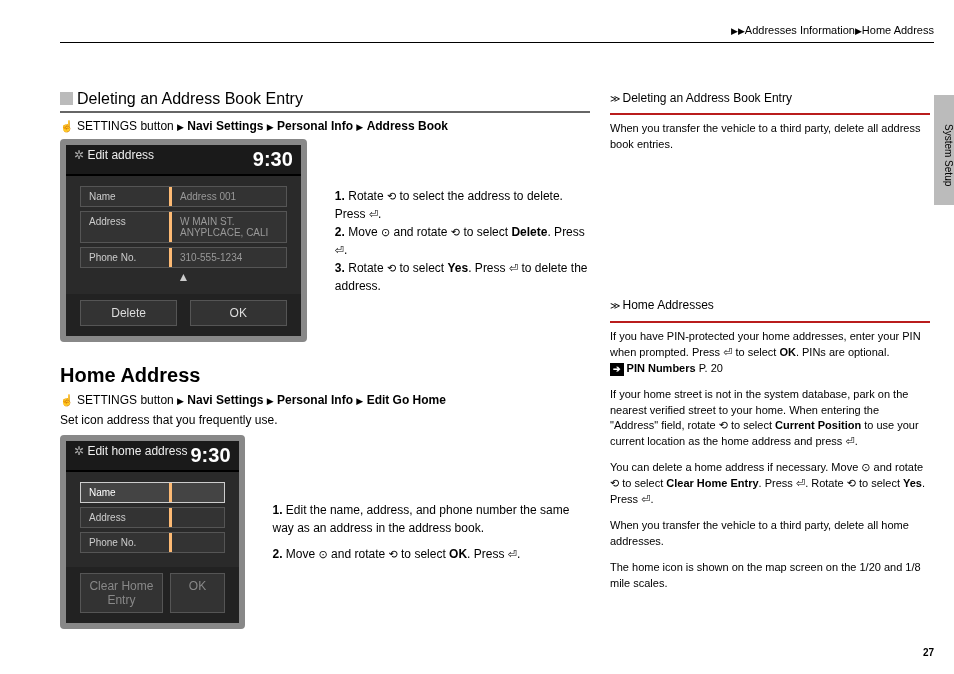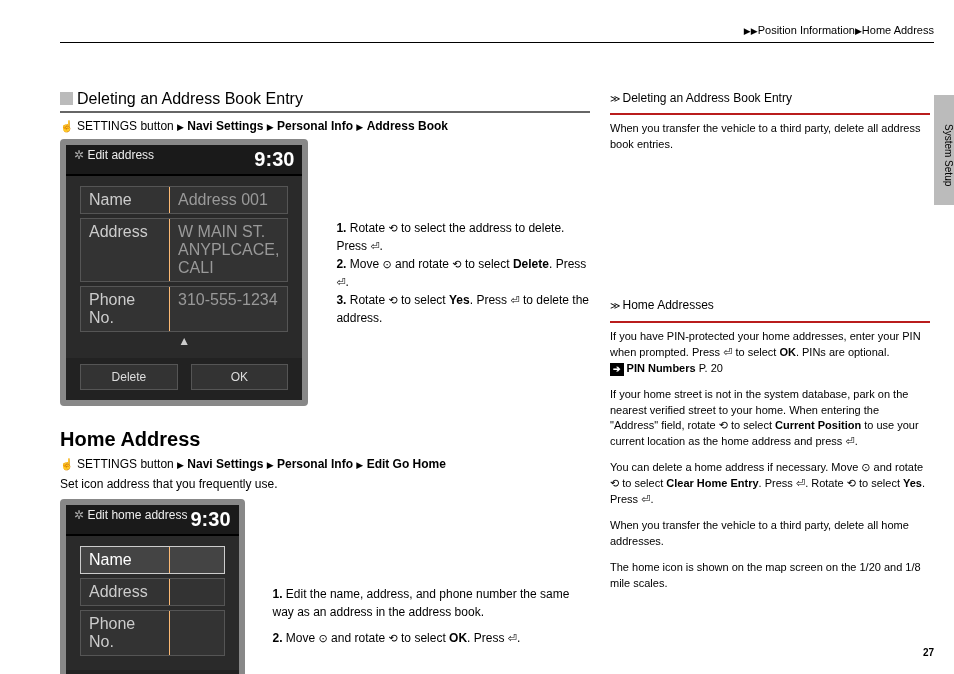--- a/index.html
+++ b/index.html
@@ -25,41 +25,41 @@
   .ref .arr{display:inline-block;background:#000;color:#fff;font-size:9px;padding:0 3px;margin-right:3px}
   .body{font-size:12px;margin:4px 0 8px}
   .ico{font-size:11px}
 
   
   .dev{width:278px;border:6px solid #888;border-radius:4px;background:#2a2a2a;color:#aaa;font-family:Arial,sans-serif}
   .dev .bar{background:#1a1a1a;color:#eee;padding:3px 8px;font-size:12px;display:flex;justify-content:space-between;border-bottom:2px solid #000}
   .dev .bar .time{font-weight:700;font-size:20px;color:#fff}
   .dev .bar .ttl::before{content:"✲ ";color:#aaa}
   .dev .fields{padding:10px 14px}
-  .dev .fld{display:flex;border:1px solid #555;margin-bottom:4px;background:#333;font-size:16px}
+  .dev .fld{display:flex;border:1px solid #555;margin-bottom:4px;background:#333;font-size:10px}
   .dev .fld.sel{border-color:#ccc;background:#444}
   .dev .fld .lab{width:72px;padding:4px 8px;color:#ccc}
-  .dev .fld .val{flex:1;padding:4px 8px;color:#999;border-left:1px solid #fdba74}
+  .dev .fld .val{flex:1;padding:4px 8px;color:#999;border-left:3px solid #fdba74}
   .dev .fld.sel .lab{color:#fff}
   .dev .tri-up{text-align:center;color:#ccc;font-size:12px;margin-top:-2px}
   .dev .btns{display:flex;justify-content:space-between;padding:6px 14px 10px;background:#222}
   .dev .btn{flex:0 0 46%;text-align:center;padding:5px 0;background:#333;border:1px solid #555;color:#ddd;font-size:12px}
 
   
   .sbox{border-top:2px solid #b91c1c;padding:6px 0 16px}
   .shead{font-size:12px;margin-bottom:6px}
   .shead .chev{font-size:10px;letter-spacing:-2px;margin-right:4px}
   .side p{margin:0 0 10px}
   .side b{font-weight:700}
 </style>
 </head>
 <body>
 
 <div class="hdr">
-  <span class="arr">▶▶</span><span>Position Information</span><span class="arr">▶</span><span>Home Address</span>
+  <span class="arr">▶▶</span><span>Addresses Information</span><span class="arr">▶</span><span>Home Address</span>
 </div>
 <div class="hrule"></div>
 <div class="tab">System Setup</div>
 <div class="pgnum">27</div>
 
 <div class="main">
 
   <div class="subhead">
     <span class="sq"></span><span class="t">Deleting an Address Book Entry</span>
   </div>

